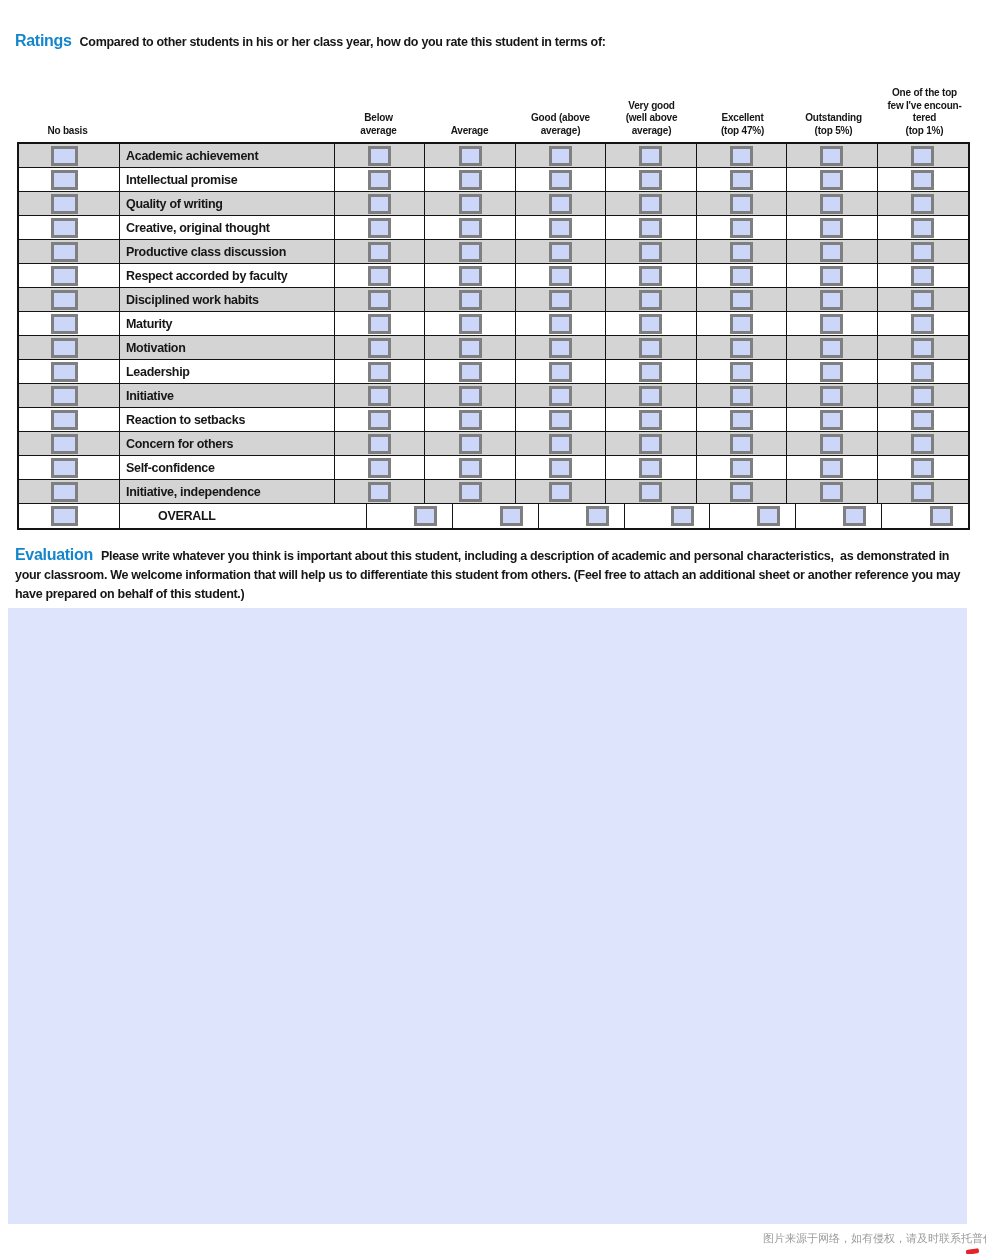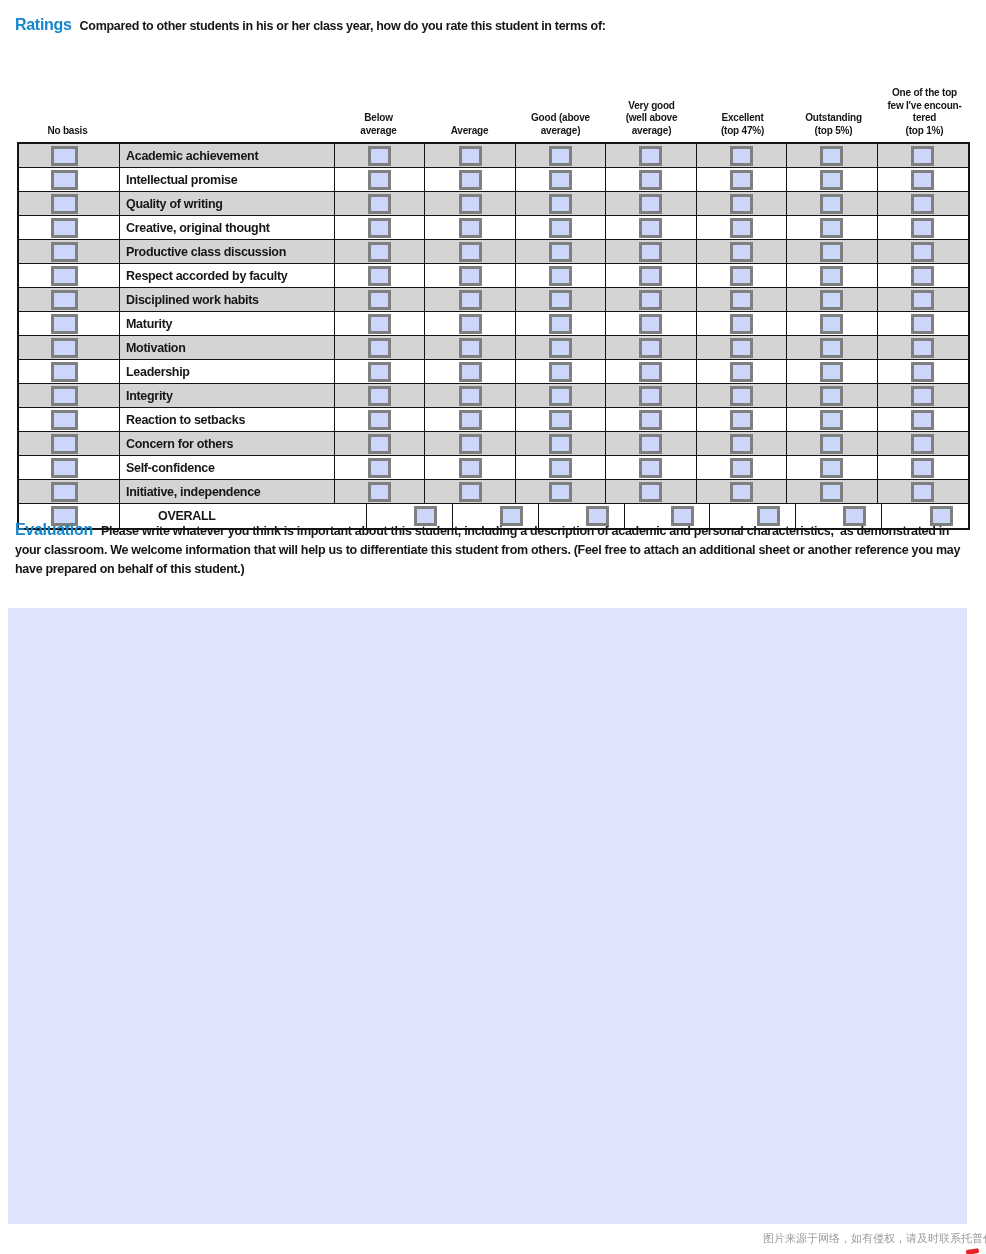--- a/index.html
+++ b/index.html
@@ -4,22 +4,22 @@
 <style>
   html,body { margin:0; padding:0; background:#ffffff; }
   .page {
     position:relative; width:986px; height:1254px; overflow:hidden;
     background:#ffffff; font-family:"Liberation Sans", sans-serif;
     color:var(--text, #161616);
   }
 
   
   .intro-line { position:absolute; left:15px; width:965px; }
-  .ratings-line { top:16px; }
-  .eval-line { top:521px; width:958px; line-height:17px; }
+  .ratings-line { top:32px; }
+  .eval-line { top:546px; width:958px; line-height:17px; }
   .section-heading {
     color:var(--accent, #1486cb); font-size:16px; font-weight:bold;
     letter-spacing:-0.3px; margin-right:8px;
   }
   .section-text {
     font-size:12.5px; font-weight:bold; letter-spacing:-0.3px;
     white-space:pre-wrap;
   }
 
   
@@ -377,21 +377,21 @@
           <div class="checkbox"></div>
         </div>
         <div class="cell">
           <div class="checkbox"></div>
         </div>
       </div>
       <div class="trow">
         <div class="cell">
           <div class="checkbox cb-wide"></div>
         </div>
-        <div class="cell label-cell">Integrity</div>
+        <div class="cell label-cell">Initiative</div>
         <div class="cell">
           <div class="checkbox"></div>
         </div>
         <div class="cell">
           <div class="checkbox"></div>
         </div>
         <div class="cell">
           <div class="checkbox"></div>
         </div>
         <div class="cell">

